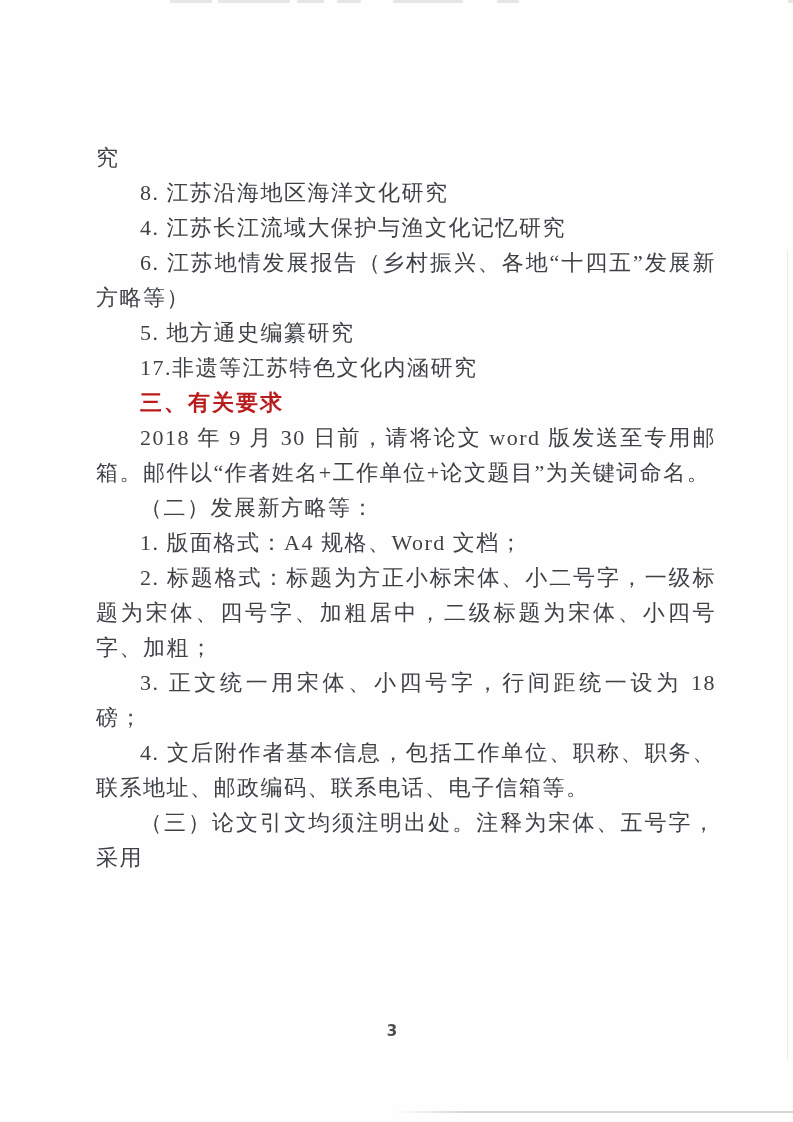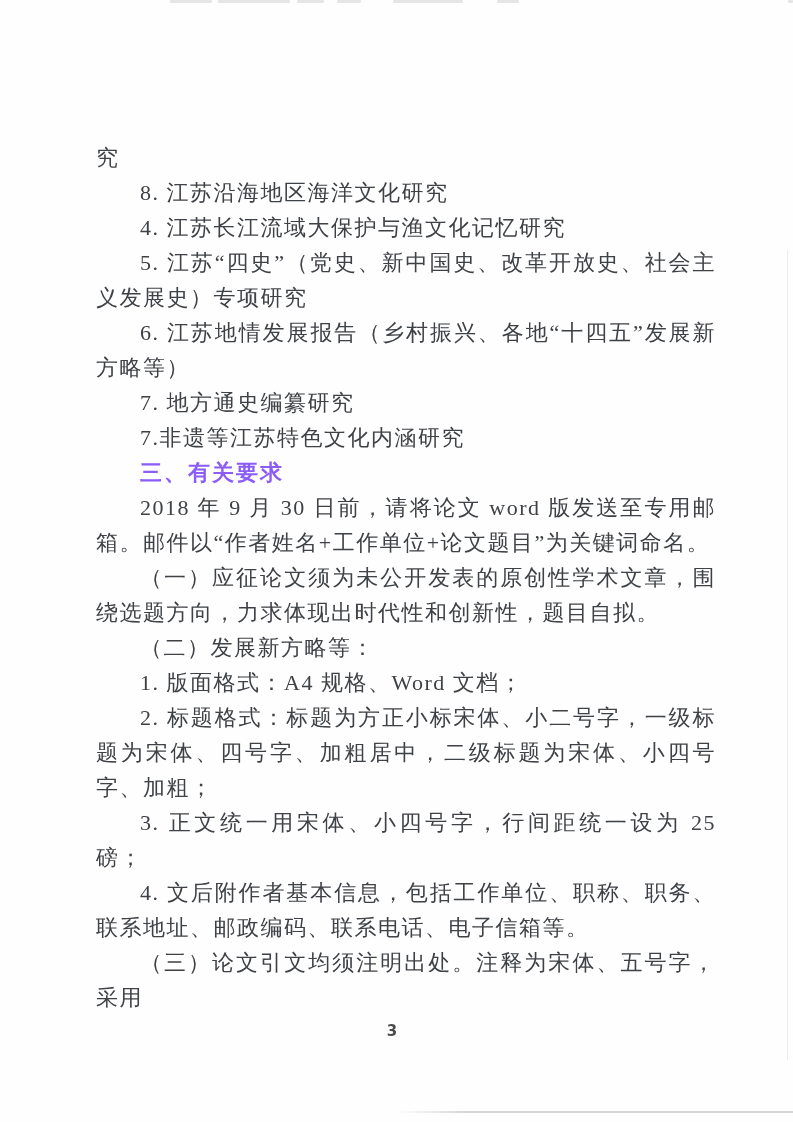--- a/index.html
+++ b/index.html
@@ -60,21 +60,21 @@
     margin: 0;
     padding: 0;
     text-indent: 2em;
   }
   .content p.flush {
     text-indent: 0;
   }
   .content p.section-heading {
     font-family: "Liberation Sans", "DejaVu Sans", sans-serif;
     font-weight: bold;
-    color: #8b5cf6;
+    color: #b91c1c;
     letter-spacing: 2px;
   }
   .page-number {
     position: absolute;
     top: 1022px;
     left: 0;
     width: 784px;
     text-align: center;
     font-family: "DejaVu Sans", "Liberation Sans", sans-serif;
     font-size: 15px;
@@ -97,31 +97,29 @@
     <span style="left:788px;width:5px;"></span>
   </div>
   <div class="scan-right-line"></div>
   <div class="scan-bottom-line"></div>
 
   <div class="content">
     <p class="flush">究</p>
 
     <p>8. 江苏沿海地区海洋文化研究</p>
     <p>4. 江苏长江流域大保护与渔文化记忆研究</p>
-    <p>5. 江苏“四史”（党史、新中国史、改革开放史、社会主义发展史）专项研究</p>
     <p>6. 江苏地情发展报告（乡村振兴、各地“十四五”发展新方略等）</p>
-    <p>7. 地方通史编纂研究</p>
-    <p>7.非遗等江苏特色文化内涵研究</p>
+    <p>5. 地方通史编纂研究</p>
+    <p>17.非遗等江苏特色文化内涵研究</p>
 
     <p class="section-heading">三、有关要求</p>
 
     <p>2018 年 9 月 30 日前，请将论文 word 版发送至专用邮箱。邮件以“作者姓名+工作单位+论文题目”为关键词命名。</p>
-    <p>（一）应征论文须为未公开发表的原创性学术文章，围绕选题方向，力求体现出时代性和创新性，题目自拟。</p>
     <p>（二）发展新方略等：</p>
     <p>1. 版面格式：A4 规格、Word 文档；</p>
     <p>2. 标题格式：标题为方正小标宋体、小二号字，一级标题为宋体、四号字、加粗居中，二级标题为宋体、小四号字、加粗；</p>
-    <p>3. 正文统一用宋体、小四号字，行间距统一设为 25 磅；</p>
+    <p>3. 正文统一用宋体、小四号字，行间距统一设为 18 磅；</p>
     <p>4. 文后附作者基本信息，包括工作单位、职称、职务、联系地址、邮政编码、联系电话、电子信箱等。</p>
     <p>（三）论文引文均须注明出处。注释为宋体、五号字，采用</p>
   </div>
 
   <div class="page-number">3</div>
 </div>
 
 </body></html>

